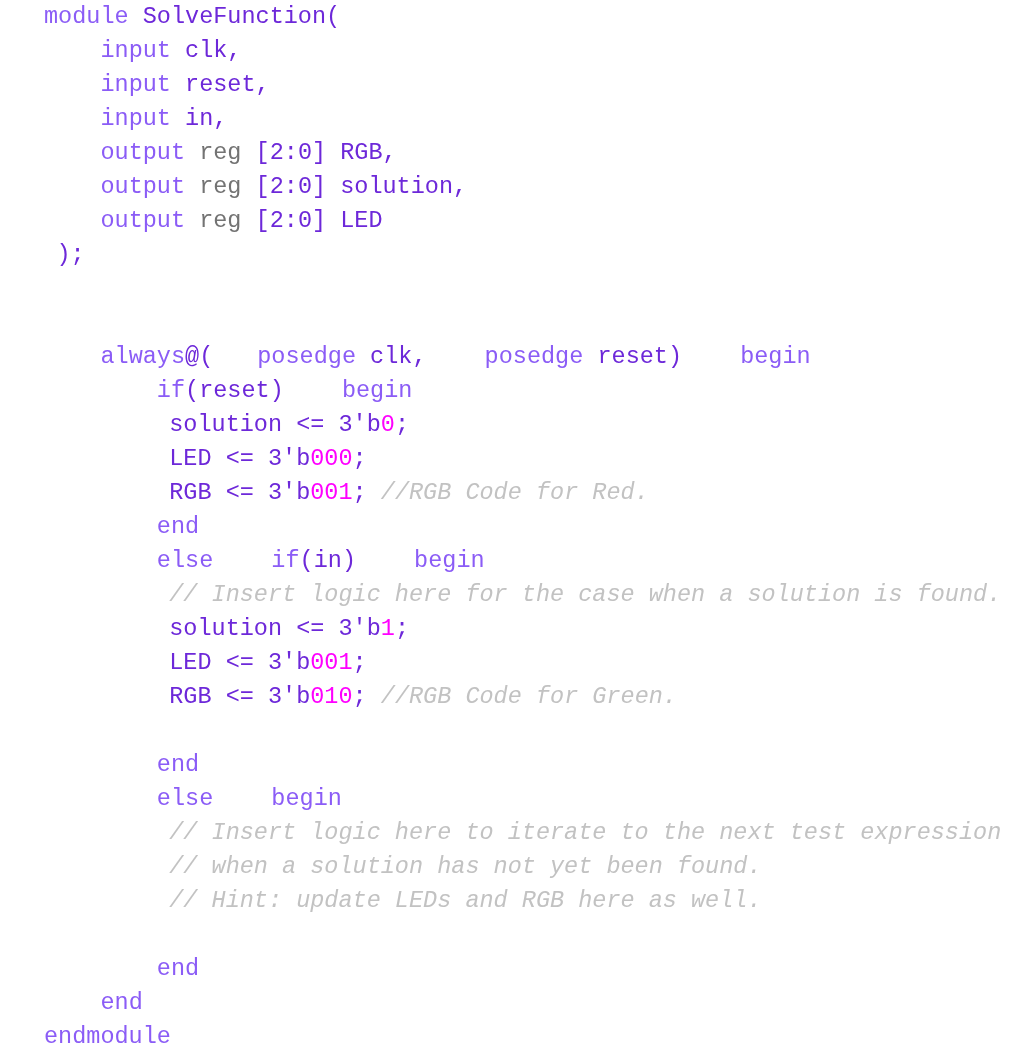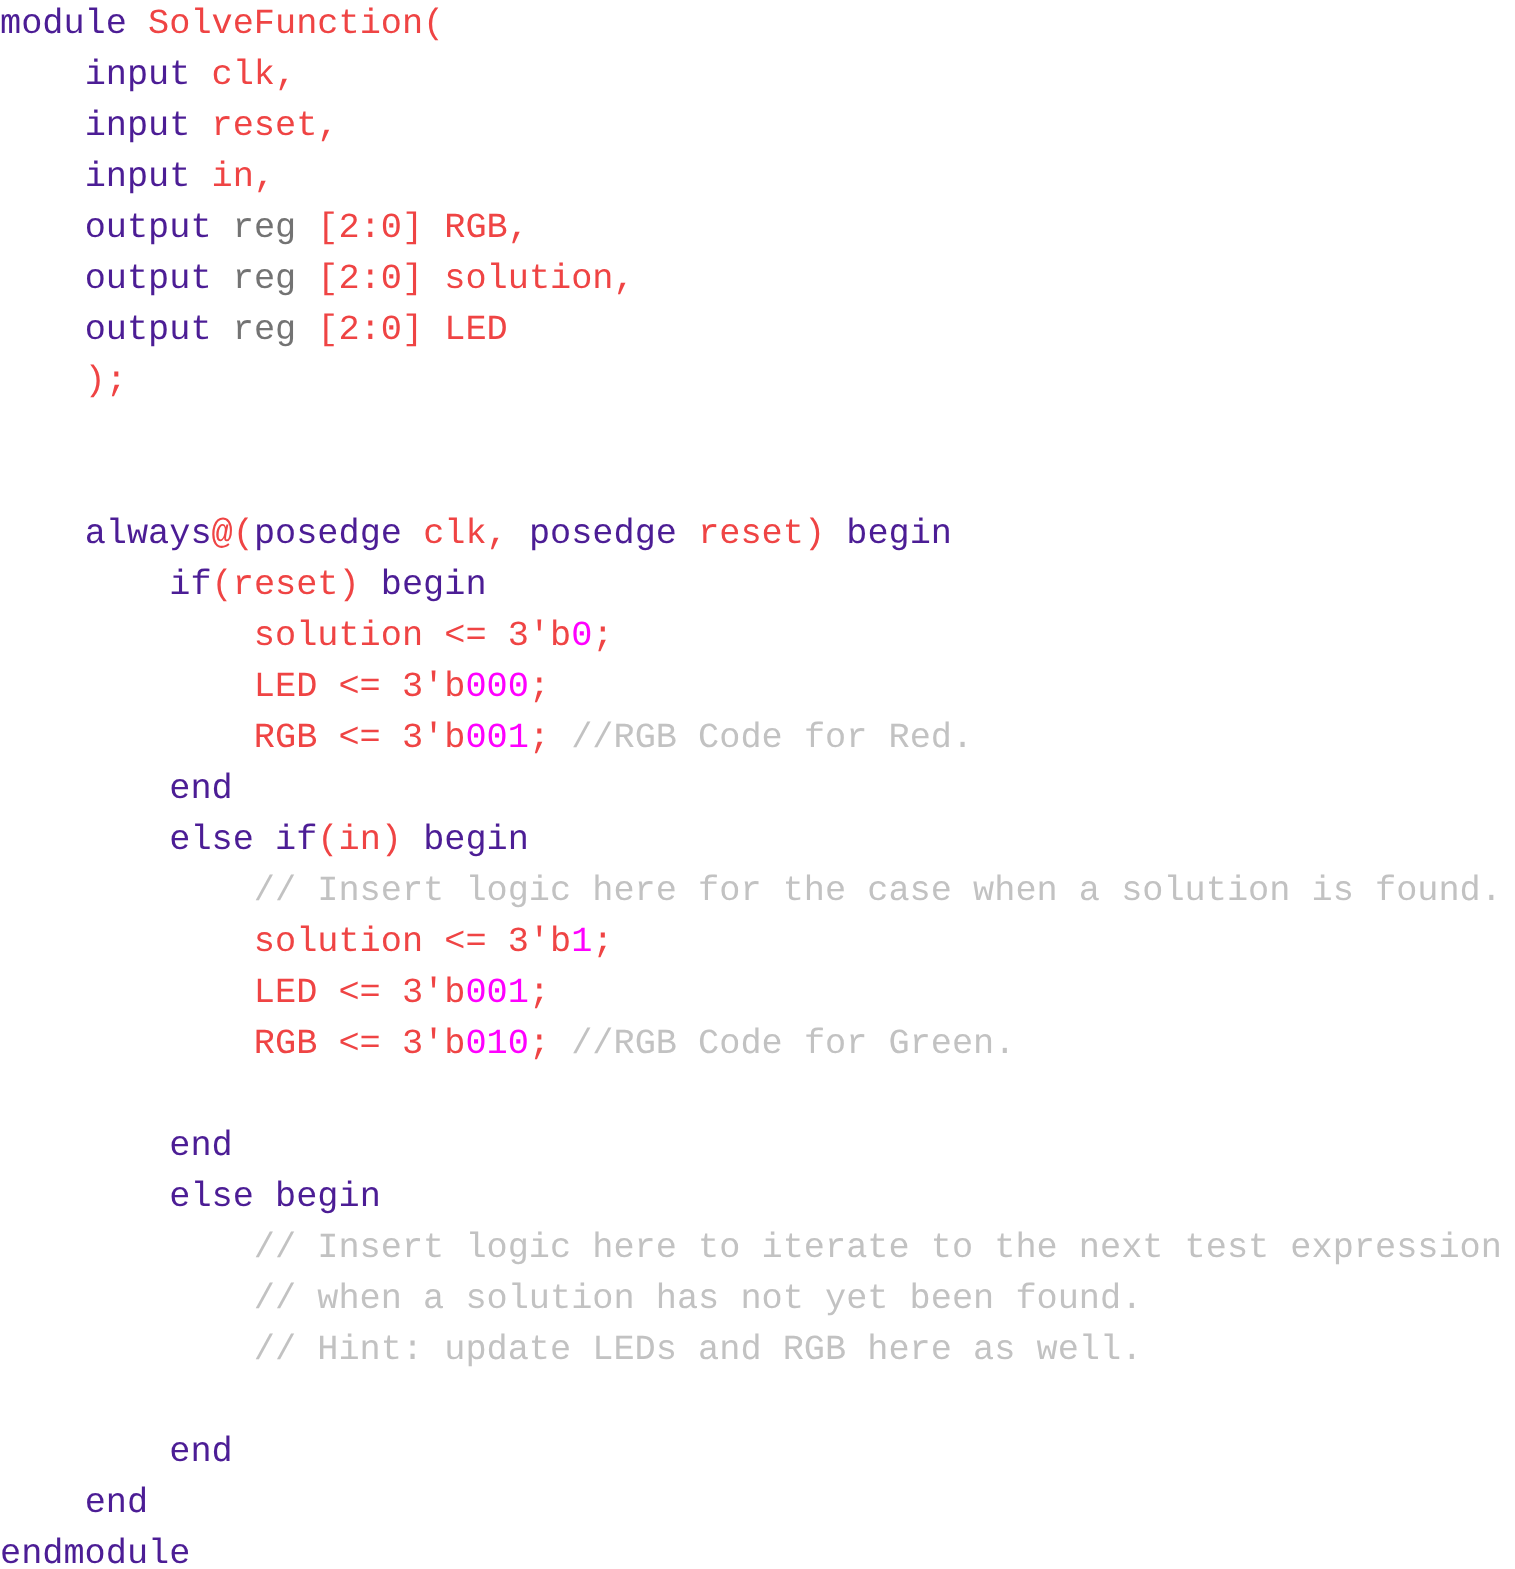--- a/index.html
+++ b/index.html
@@ -24,25 +24,25 @@
   .code-line {
     height: 34px;
     line-height: 34px;
     font-size: 23.5px;
     letter-spacing: 0px;
     white-space: pre;
     font-family: "Liberation Mono", "DejaVu Sans Mono", monospace;
     color: #111111;
   }
   .tok { white-space: pre; }
-  .tok-plain   { color: #ef4444; }
-  .tok-keyword { color: #4c1d95; }
+  .tok-plain   { color: #6d28d9; }
+  .tok-keyword { color: #8b5cf6; margin-left: 44px; }
   .tok-type    { color: #737373; }
   .tok-number  { color: #ff00ff; }
-  .tok-comment { color: #c2c2c2; }
+  .tok-comment { color: #c2c2c2; font-style: italic; }
   .tok-blank   { color: transparent; }
 </style>
 </head>
 <body>
 
 <div id="code-view">
   <pre id="code-body" style="margin:0;"><div class="code-line"><span class="tok tok-keyword">module</span><span class="tok tok-plain"> SolveFunction(</span></div><div class="code-line"><span class="tok tok-plain">    </span><span class="tok tok-keyword">input</span><span class="tok tok-plain"> clk,</span></div><div class="code-line"><span class="tok tok-plain">    </span><span class="tok tok-keyword">input</span><span class="tok tok-plain"> reset,</span></div><div class="code-line"><span class="tok tok-plain">    </span><span class="tok tok-keyword">input</span><span class="tok tok-plain"> in,</span></div><div class="code-line"><span class="tok tok-plain">    </span><span class="tok tok-keyword">output</span><span class="tok tok-plain"> </span><span class="tok tok-type">reg</span><span class="tok tok-plain"> [2:0] RGB,</span></div><div class="code-line"><span class="tok tok-plain">    </span><span class="tok tok-keyword">output</span><span class="tok tok-plain"> </span><span class="tok tok-type">reg</span><span class="tok tok-plain"> [2:0] solution,</span></div><div class="code-line"><span class="tok tok-plain">    </span><span class="tok tok-keyword">output</span><span class="tok tok-plain"> </span><span class="tok tok-type">reg</span><span class="tok tok-plain"> [2:0] LED</span></div><div class="code-line"><span class="tok tok-plain">    );</span></div><div class="code-line"><span class="tok tok-blank"> </span></div><div class="code-line"><span class="tok tok-blank"> </span></div><div class="code-line"><span class="tok tok-plain">    </span><span class="tok tok-keyword">always</span><span class="tok tok-plain">@(</span><span class="tok tok-keyword">posedge</span><span class="tok tok-plain"> clk, </span><span class="tok tok-keyword">posedge</span><span class="tok tok-plain"> reset) </span><span class="tok tok-keyword">begin</span></div><div class="code-line"><span class="tok tok-plain">        </span><span class="tok tok-keyword">if</span><span class="tok tok-plain">(reset) </span><span class="tok tok-keyword">begin</span></div><div class="code-line"><span class="tok tok-plain">            solution &lt;= 3'b</span><span class="tok tok-number">0</span><span class="tok tok-plain">;</span></div><div class="code-line"><span class="tok tok-plain">            LED &lt;= 3'b</span><span class="tok tok-number">000</span><span class="tok tok-plain">;</span></div><div class="code-line"><span class="tok tok-plain">            RGB &lt;= 3'b</span><span class="tok tok-number">001</span><span class="tok tok-plain">; </span><span class="tok tok-comment">//RGB Code for Red.</span></div><div class="code-line"><span class="tok tok-plain">        </span><span class="tok tok-keyword">end</span></div><div class="code-line"><span class="tok tok-plain">        </span><span class="tok tok-keyword">else</span><span class="tok tok-plain"> </span><span class="tok tok-keyword">if</span><span class="tok tok-plain">(in) </span><span class="tok tok-keyword">begin</span></div><div class="code-line"><span class="tok tok-plain">            </span><span class="tok tok-comment">// Insert logic here for the case when a solution is found.</span></div><div class="code-line"><span class="tok tok-plain">            solution &lt;= 3'b</span><span class="tok tok-number">1</span><span class="tok tok-plain">;</span></div><div class="code-line"><span class="tok tok-plain">            LED &lt;= 3'b</span><span class="tok tok-number">001</span><span class="tok tok-plain">;</span></div><div class="code-line"><span class="tok tok-plain">            RGB &lt;= 3'b</span><span class="tok tok-number">010</span><span class="tok tok-plain">; </span><span class="tok tok-comment">//RGB Code for Green.</span></div><div class="code-line"><span class="tok tok-blank"> </span></div><div class="code-line"><span class="tok tok-plain">        </span><span class="tok tok-keyword">end</span></div><div class="code-line"><span class="tok tok-plain">        </span><span class="tok tok-keyword">else</span><span class="tok tok-plain"> </span><span class="tok tok-keyword">begin</span></div><div class="code-line"><span class="tok tok-plain">            </span><span class="tok tok-comment">// Insert logic here to iterate to the next test expression</span></div><div class="code-line"><span class="tok tok-plain">            </span><span class="tok tok-comment">// when a solution has not yet been found.</span></div><div class="code-line"><span class="tok tok-plain">            </span><span class="tok tok-comment">// Hint: update LEDs and RGB here as well.</span></div><div class="code-line"><span class="tok tok-blank"> </span></div><div class="code-line"><span class="tok tok-plain">        </span><span class="tok tok-keyword">end</span></div><div class="code-line"><span class="tok tok-plain">    </span><span class="tok tok-keyword">end</span></div><div class="code-line"><span class="tok tok-keyword">endmodule</span></div></pre>
 </div>
 
 </body></html>

